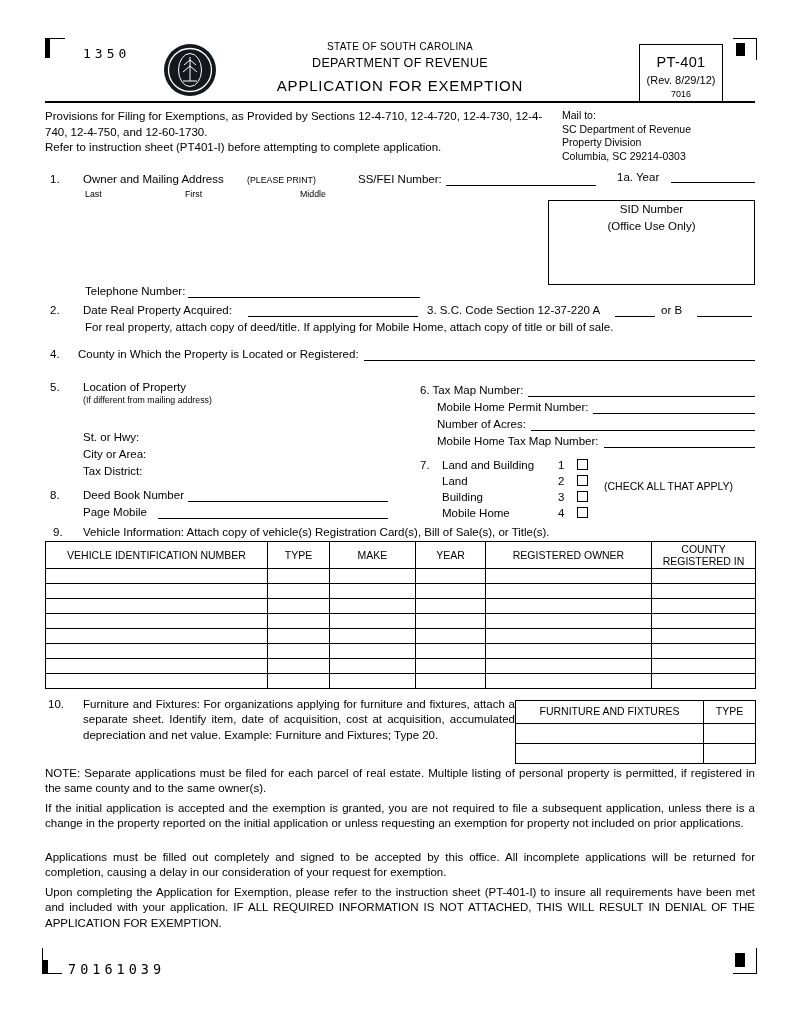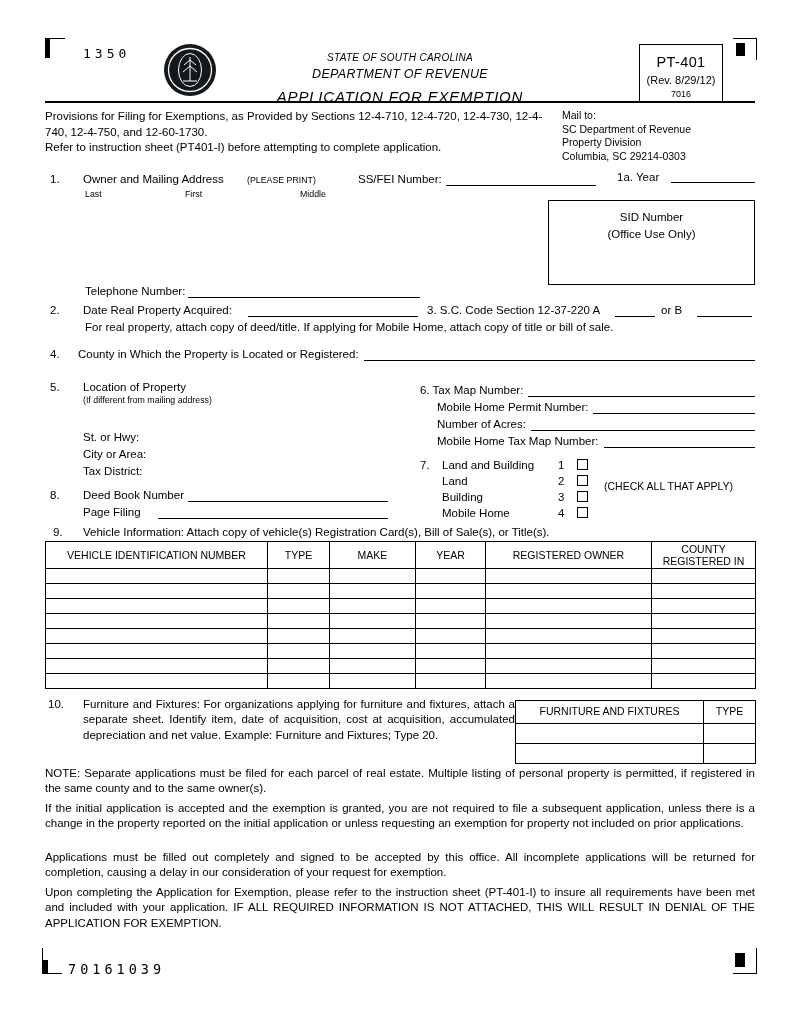--- a/index.html
+++ b/index.html
@@ -19,42 +19,42 @@
   .rm-tr .rm-sq { position:absolute; left:3px; top:4px; width:9px; height:13px; background:#000; }
   .rm-bl { left:42px; top:948px; width:20px; height:26px; border-left:1.5px solid #000; border-bottom:1.5px solid #000; }
   .rm-bl .rm-bar { position:absolute; left:0; bottom:0; width:5px; height:13px; background:#000; }
   .rm-br { left:733px; top:948px; width:24px; height:26px; border-right:1.5px solid #000; border-bottom:1.5px solid #000; }
   .rm-br .rm-sq { position:absolute; left:2px; top:5px; width:10px; height:14px; background:#000; }
 
   
   .header { top:40px; height:63px; border-bottom:2px solid #000; }
   .doc-number { position:absolute; left:38px; top:6px; font-size:13px; letter-spacing:4px; }
   .seal { position:absolute; left:118px; top:3px; }
-  .header-titles { position:absolute; left:0; right:0; top:12px; text-align:center;font-style:italic; }
+  .header-titles { position:absolute; left:0; right:0; top:1px; text-align:center; }
   .h-state { font-size:10px; letter-spacing:0.3px; }
   .h-dept { font-size:12.5px; margin-top:2px; letter-spacing:0.3px; }
   .h-title { font-size:15px; margin-top:6px; letter-spacing:0.8px; }
   .form-code-box { position:absolute; right:32px; top:4px; bottom:0; width:84px; border:1.5px solid #000; border-bottom:none; text-align:center; padding-top:8px; }
   .fc-code { font-size:14.5px; letter-spacing:0.4px; }
   .fc-rev { font-size:11px; margin-top:3px; }
   .fc-id { font-size:9px; margin-top:1px; }
 
   
   .intro { top:109px; }
   .provisions { width:512px; font-size:11.5px; line-height:1.35; }
   .mailto { position:absolute; left:517px; top:0; font-size:10.5px; line-height:1.3; }
 
   
   .blank { display:inline-block; height:14px; border-bottom:1px solid #000; }
   .blank-fill { flex:1 1 auto; height:13px; border-bottom:1px solid #000; margin-left:5px; }
   .inum { flex:none; width:33px; padding-left:5px; }
   .cbx { width:11px; height:11px; border:1.2px solid #000; background:#fff; }
 
   .sec1 { top:172px; height:130px; }
-  .sid-box { left:503px; top:28px; width:207px; height:85px; border:1.5px solid #000; text-align:center; padding-top:8px; line-height:1.45; }
+  .sid-box { left:503px; top:28px; width:207px; height:85px; border:1.5px solid #000; text-align:center; padding-top:0; line-height:1.45; }
 
   .sec2 { top:303px; }
   .sec4 { top:347px; display:flex; align-items:flex-end; }
   .sec5 { top:380px; height:100px; }
   .sec6 { left:420px; top:380px; width:335px; }
   .s6row { height:17px; align-items:flex-end; display:flex; }
   .s6indent { padding-left:17px; }
   .sec7 { left:420px; top:458px; width:335px; height:64px; }
   .sec8 { top:488px; height:36px; }
   .sec9 { top:525px; }
@@ -221,21 +221,21 @@
 
     <span class="abs" style="left:22px;top:48px">Mobile Home</span>
     <span class="abs" style="left:138px;top:48px">4</span>
     <span class="abs cbx" style="left:157px;top:49px"></span>
   </div>
 
   <div class="sec sec8">
     <span class="abs" style="left:5px;top:0">8.</span>
     <span class="abs" style="left:38px;top:0">Deed Book Number</span>
     <span class="abs blank" style="left:143px;top:0;width:200px"></span>
-    <span class="abs" style="left:38px;top:17px">Page Filing</span>
+    <span class="abs" style="left:38px;top:17px">Page Mobile</span>
     <span class="abs blank" style="left:113px;top:17px;width:230px"></span>
   </div>
 
   <div class="sec sec9">
     <span class="abs" style="left:8px;top:0">9.</span>
     <span class="abs" style="left:38px;top:0">Vehicle Information:  Attach copy of vehicle(s) Registration Card(s), Bill of Sale(s), or Title(s).</span>
   </div>
 
   <table class="vtable">
     <colgroup>

